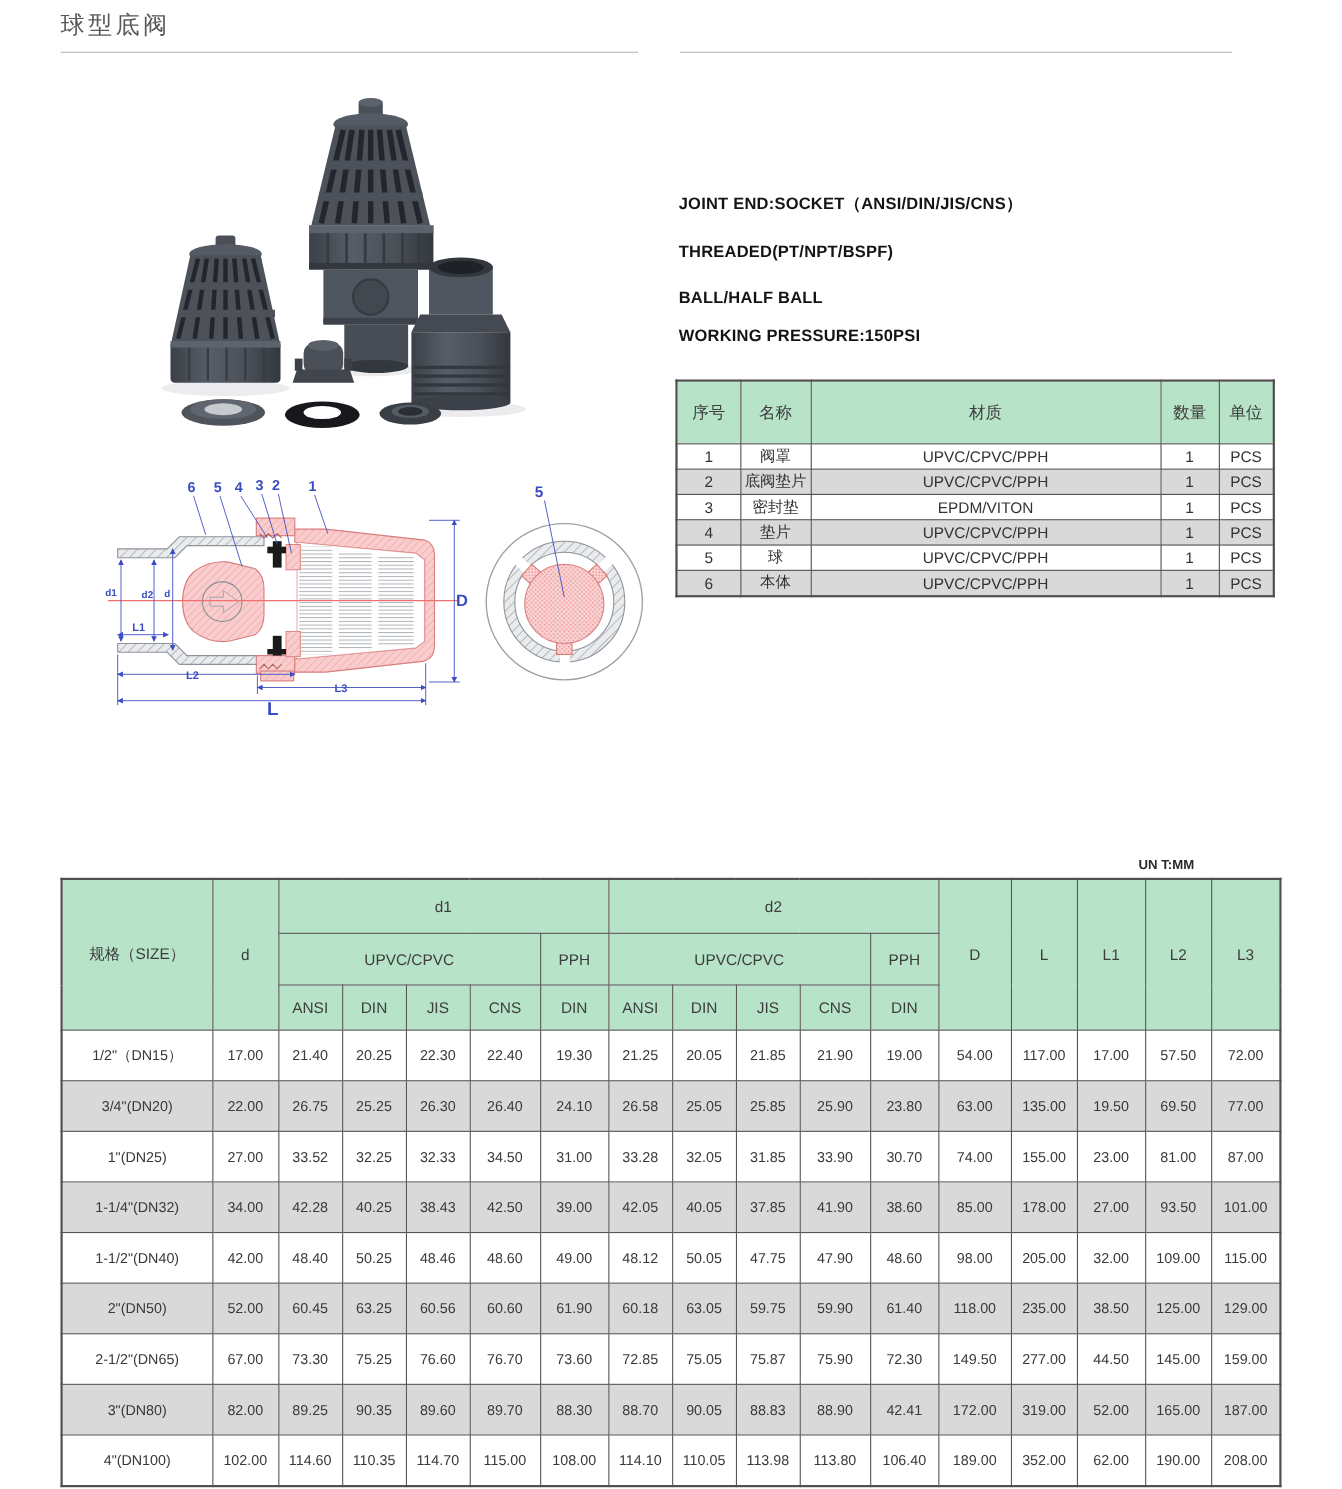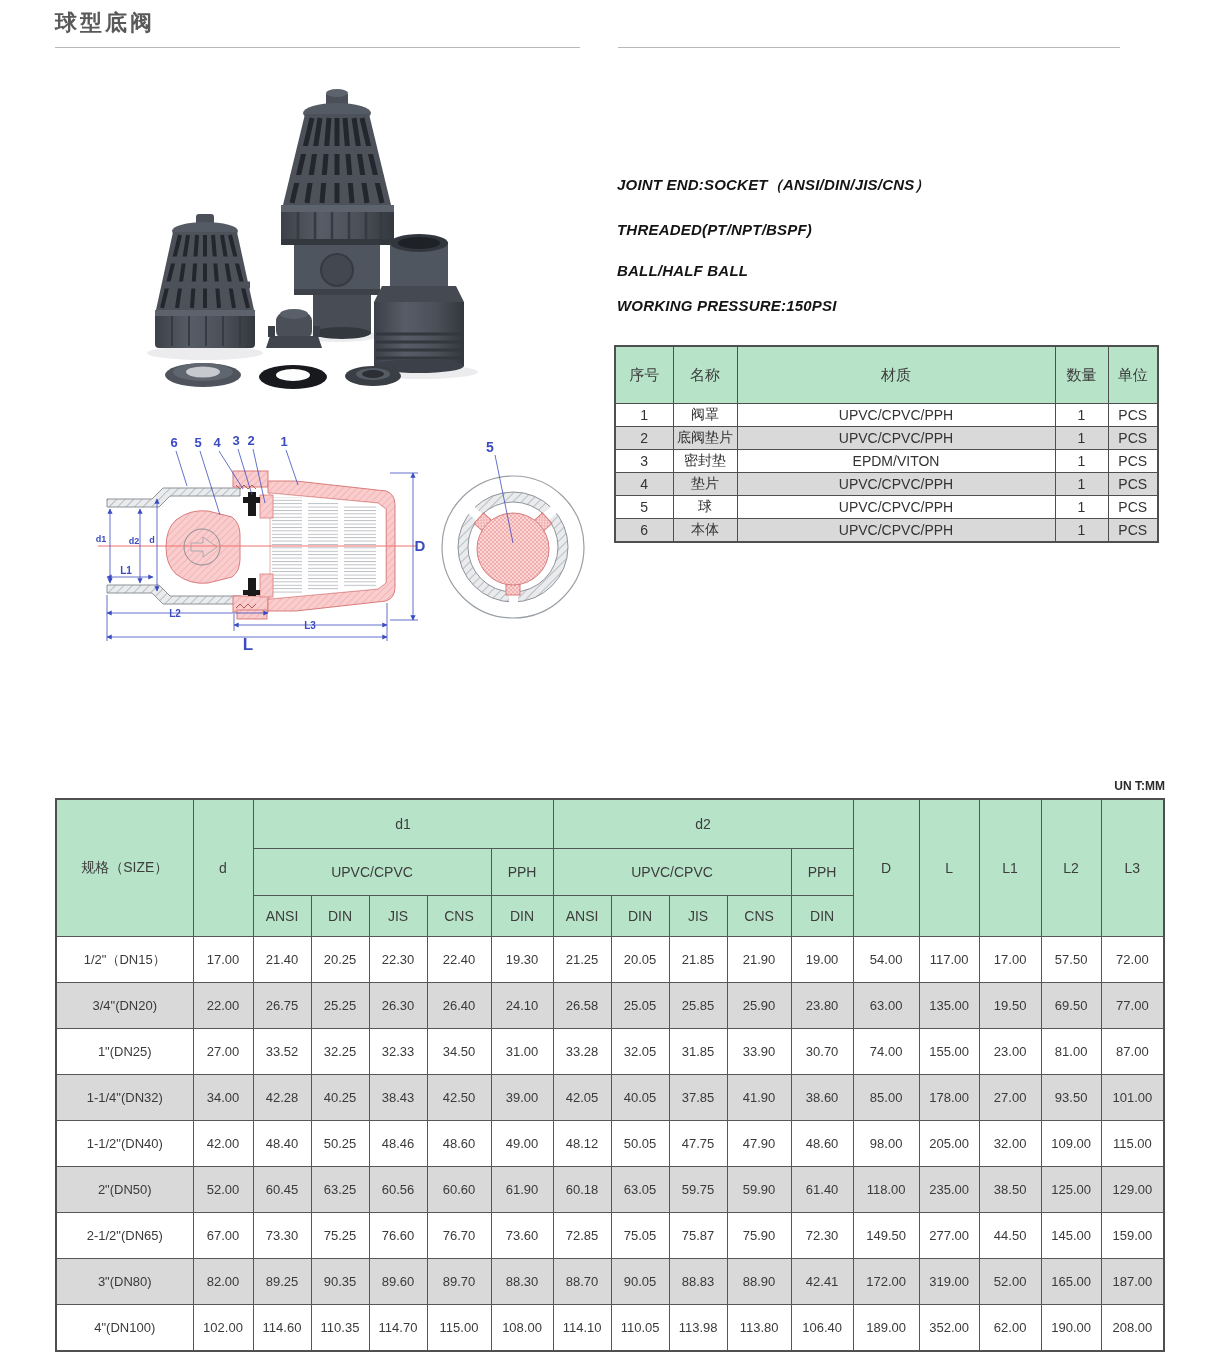--- a/index.html
+++ b/index.html
@@ -1,49 +1,49 @@
 <!DOCTYPE html>
 <html><head>
 <meta charset="utf-8">
 <style>
   html,body{margin:0;padding:0;background:#fff;}
   body{width:1220px;height:1354px;position:relative;overflow:hidden;
        font-family:"Liberation Sans","DejaVu Sans",sans-serif;color:#222;}
   .page{position:absolute;inset:0;}
 
   
-  .cn-title{position:absolute;left:55px;top:8px;font-size:22px;font-weight:bold;
+  .cn-title{position:absolute;left:55px;top:8px;font-size:22px;font-weight:normal;
             color:#595959;letter-spacing:3px;}
   .underline{position:absolute;top:47px;height:1px;background:#b8b8b8;}
   .ul-left{left:55px;width:525px;}
   .ul-right{left:618px;width:502px;}
   .en-title{position:absolute;left:452px;top:6px;font-size:23px;font-weight:bold;
             color:#00b19c;letter-spacing:0.5px;white-space:nowrap;}
 
   
   .photo-svg{position:absolute;left:60px;top:80px;}
   .draw-svg{position:absolute;left:80px;top:425px;}
 
   
-  .spec-block{position:absolute;left:617px;top:176px;width:548px;font-style:italic;}
+  .spec-block{position:absolute;left:617px;top:176px;width:548px;}
   .spec-line{font-size:15px;font-weight:bold;color:#141414;letter-spacing:0.2px;}
   .sp1{margin-bottom:26px;} .sp2{margin-bottom:24px;} .sp3{margin-bottom:18px;}
 
   table{border-collapse:collapse;table-layout:fixed;}
   th,td{text-align:center;vertical-align:middle;overflow:hidden;white-space:nowrap;}
 
   .parts-table{position:absolute;left:614px;top:345px;width:543px;
                border:2px solid #4f4f4f;}
   .parts-table th,.parts-table td{border:1px solid #4f4f4f;}
   .parts-table th{height:54px;background:#b7e3c8;font-size:15px;font-weight:normal;color:#3d3d3d;}
   .parts-table td{height:22px;font-size:14px;color:#333;background:#fff;padding:0;}
   .parts-table tr.alt td{background:#d9d9d9;}
 
   
-  .unit-note{position:absolute;left:1035px;top:779px;width:130px;text-align:right;
+  .unit-note{position:absolute;left:1035px;top:779px;width:130px;
              font-size:12px;font-weight:bold;color:#2a2a2a;}
   .dim-table{position:absolute;left:55px;top:798px;width:1110px;border:2px solid #4f4f4f;}
   .dim-table th,.dim-table td{border:1px solid #565656;}
   .dim-table th{background:#b7e3c8;font-size:14px;font-weight:normal;color:#3d3d3d;}
   .dim-table thead tr.h1 th{height:46px;}
   .dim-table thead tr.h2 th{height:44px;}
   .dim-table thead tr.h3 th{height:38px;}
   .dim-table td{height:43px;font-size:13px;color:#3a3a3a;background:#fff;}
   .dim-table tr.alt td{background:#d9d9d9;}
 </style>

